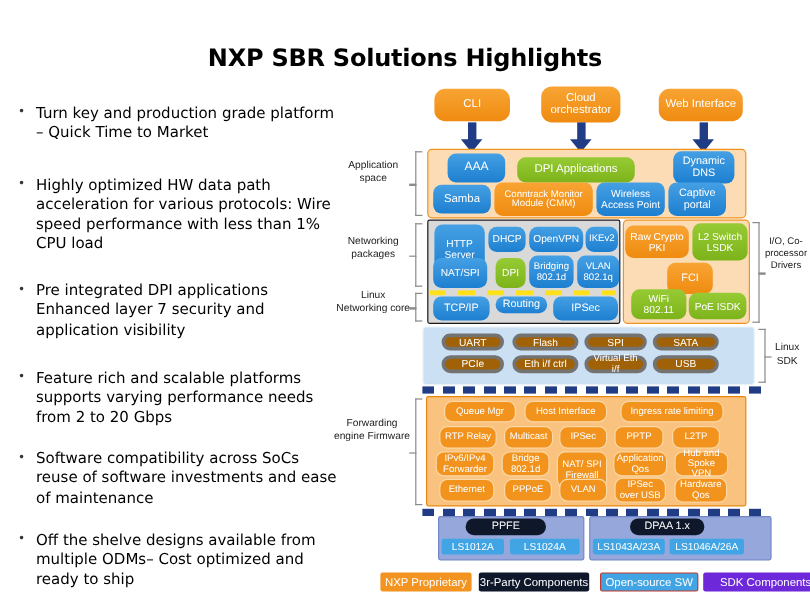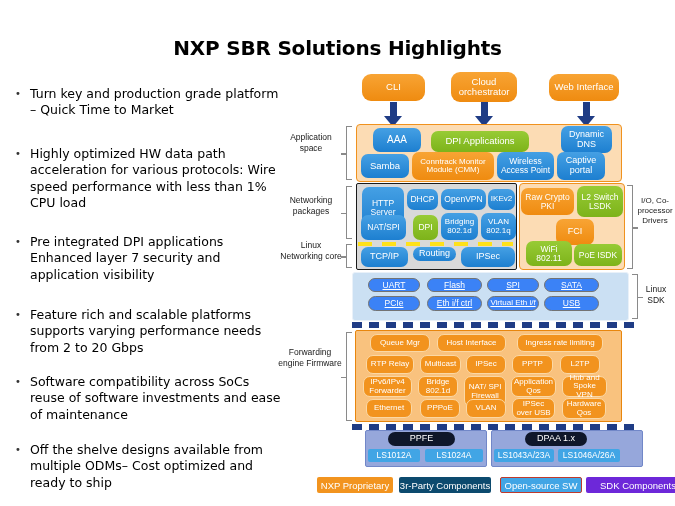--- a/index.html
+++ b/index.html
@@ -16,21 +16,21 @@
   .lay-io{background:#FCDCB4;border:1.5px solid #F0921E;border-radius:4px;}
   .lay-sdk{background:#CBE0F3;border:1.5px solid #E9F1F9;border-radius:3px;}
   .lay-fwd{background:#F9C27E;border:1.5px solid #E8860D;border-radius:2px;}
   .lay-hw{background:#96A7DB;border:1px solid #7187C8;border-radius:2px;}
   .bx{position:absolute;box-sizing:border-box;display:flex;align-items:center;justify-content:center;
       text-align:center;color:#fff;border-radius:7px;font-size:9px;line-height:1.06;padding:1px;}
   .blue{background:linear-gradient(180deg,#45a0e4,#1d7fd0);}
   .green{background:linear-gradient(180deg,#97cb35,#7db31a);}
   .org{background:linear-gradient(180deg,#f8a434,#ef8b10);}
   .topbx{border-radius:9px;font-size:9.5px;}
-  .navy{background:#3b82f6;border:1px solid #737373;border-radius:8px;font-size:8.5px;text-decoration:underline;}
+  .navy{background:#a16207;border:3px solid #737373;border-radius:8px;font-size:8.5px;}
   .fbx{background:#F2931E;border:1px solid #FBD8A5;border-radius:7px;font-size:8px;}
   .crim{background:#0f172a;border-radius:7px;font-size:9px;}
   .lblue{background:#41A5E5;border-radius:2px;font-size:8.5px;}
   .lg{position:absolute;box-sizing:border-box;display:flex;align-items:center;justify-content:center;
       color:#fff;font-size:9.5px;border-radius:2px;text-align:center;}
   .f8{font-size:8px;}.f85{font-size:8.5px;}.f9{font-size:9px;}.f95{font-size:9.5px;}.f10{font-size:10px;}
   .arrow-shaft{position:absolute;width:7px;background:#1F3C85;}
   .arrow-head{position:absolute;width:0;height:0;border-left:9px solid transparent;
               border-right:9px solid transparent;border-top:11px solid #1F3C85;}
   .dash-navy{position:absolute;height:6px;
@@ -148,21 +148,21 @@
   <div class="layer lay-hw" style="left:365px;top:430px;width:122px;height:37px"></div>
   <div class="bx crim" style="left:388px;top:432px;width:67px;height:14px">PPFE</div>
   <div class="bx lblue" style="left:368px;top:449px;width:52px;height:13px">LS1012A</div>
   <div class="bx lblue" style="left:425px;top:449px;width:58px;height:13px">LS1024A</div>
   <div class="layer lay-hw" style="left:491px;top:430px;width:152px;height:37px"></div>
   <div class="bx crim" style="left:525px;top:432px;width:62px;height:14px">DPAA 1.x</div>
   <div class="bx lblue" style="left:494px;top:449px;width:60px;height:13px">LS1043A/23A</div>
   <div class="bx lblue" style="left:558px;top:449px;width:62px;height:13px">LS1046A/26A</div>
 
   <div class="lg" style="left:317px;top:477px;width:76px;height:16px;background:#F2941F">NXP  Proprietary</div>
-  <div class="lg" style="left:399px;top:477px;width:92px;height:16px;background:#0c4a6e">3r-Party Components</div>
+  <div class="lg" style="left:399px;top:477px;width:92px;height:16px;background:#0f172a">3r-Party Components</div>
   <div class="lg" style="left:500px;top:477px;width:82px;height:16px;background:#41A5E5;border:1.5px solid #C0392B">Open-source  SW</div>
   <div class="lg" style="left:586px;top:477px;width:104px;height:16px;background:#6d28d9">SDK Components</div>
 
   <div class="sidelabel" style="left:280px;top:132px;width:62px">Application space</div>
   <div class="brk brk-l" style="left:346px;top:126px;height:54px"></div>
   <div class="sidelabel" style="left:280px;top:195px;width:62px">Networking packages</div>
   <div class="brk brk-l" style="left:346px;top:186px;height:53px"></div>
   <div class="sidelabel" style="left:280px;top:240px;width:62px">Linux Networking core</div>
   <div class="brk brk-l" style="left:346px;top:244px;height:24px"></div>
   <div class="sidelabel" style="left:278px;top:347px;width:64px">Forwarding engine Firmware</div>

